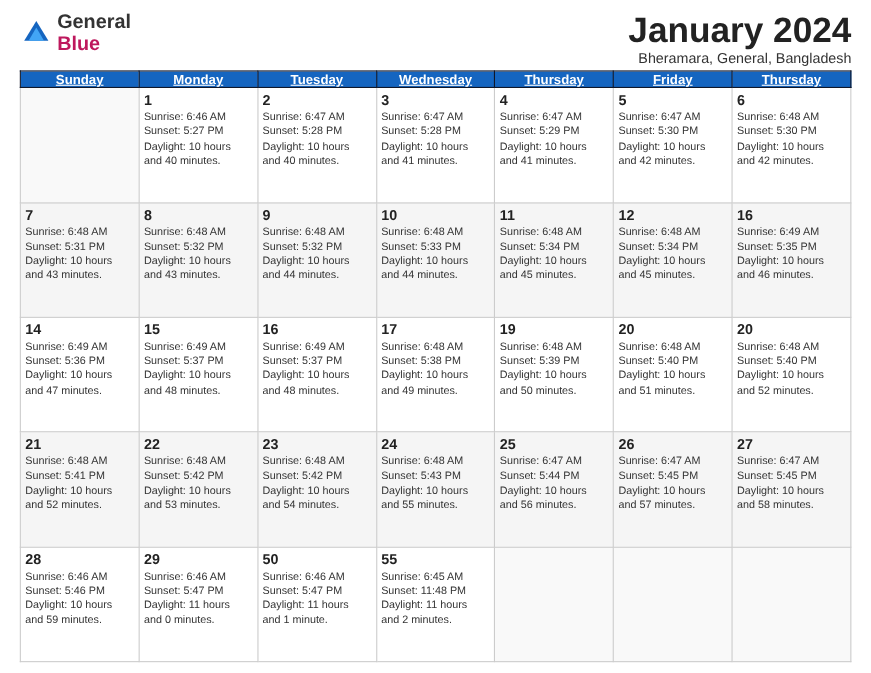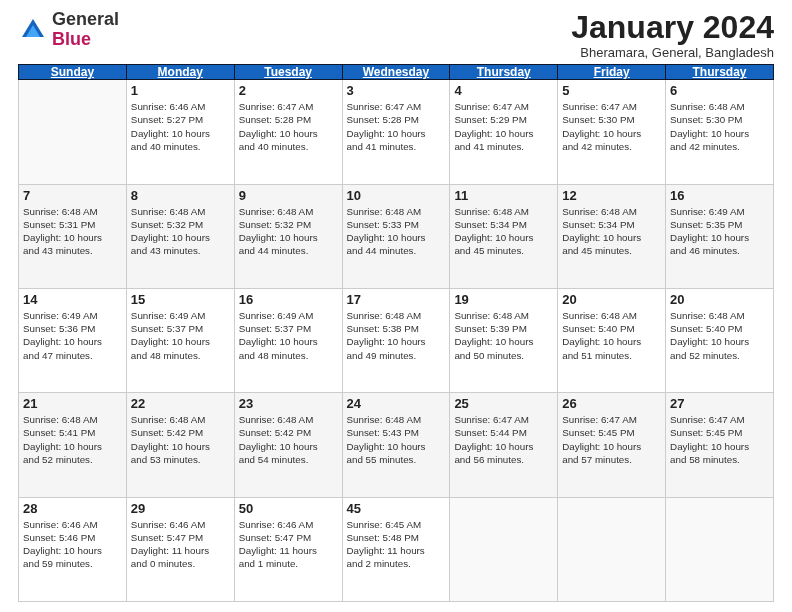--- a/index.html
+++ b/index.html
@@ -338,23 +338,23 @@
 and 0 minutes.</div>
           </td>
           <td>
             <div class="day-num">50</div>
             <div class="day-info" style="white-space: pre-line;">Sunrise: 6:46 AM
 Sunset: 5:47 PM
 Daylight: 11 hours
 and 1 minute.</div>
           </td>
           <td>
-            <div class="day-num">45</div>
+            <div class="day-num">55</div>
             <div class="day-info" style="white-space: pre-line;">Sunrise: 6:45 AM
-Sunset: 5:48 PM
+Sunset: 11:48 PM
 Daylight: 11 hours
 and 2 minutes.</div>
           </td>
           <td class="empty"></td>
           <td class="empty"></td>
           <td class="empty"></td>
         </tr>
       </tbody>
   </table>
 </div>

